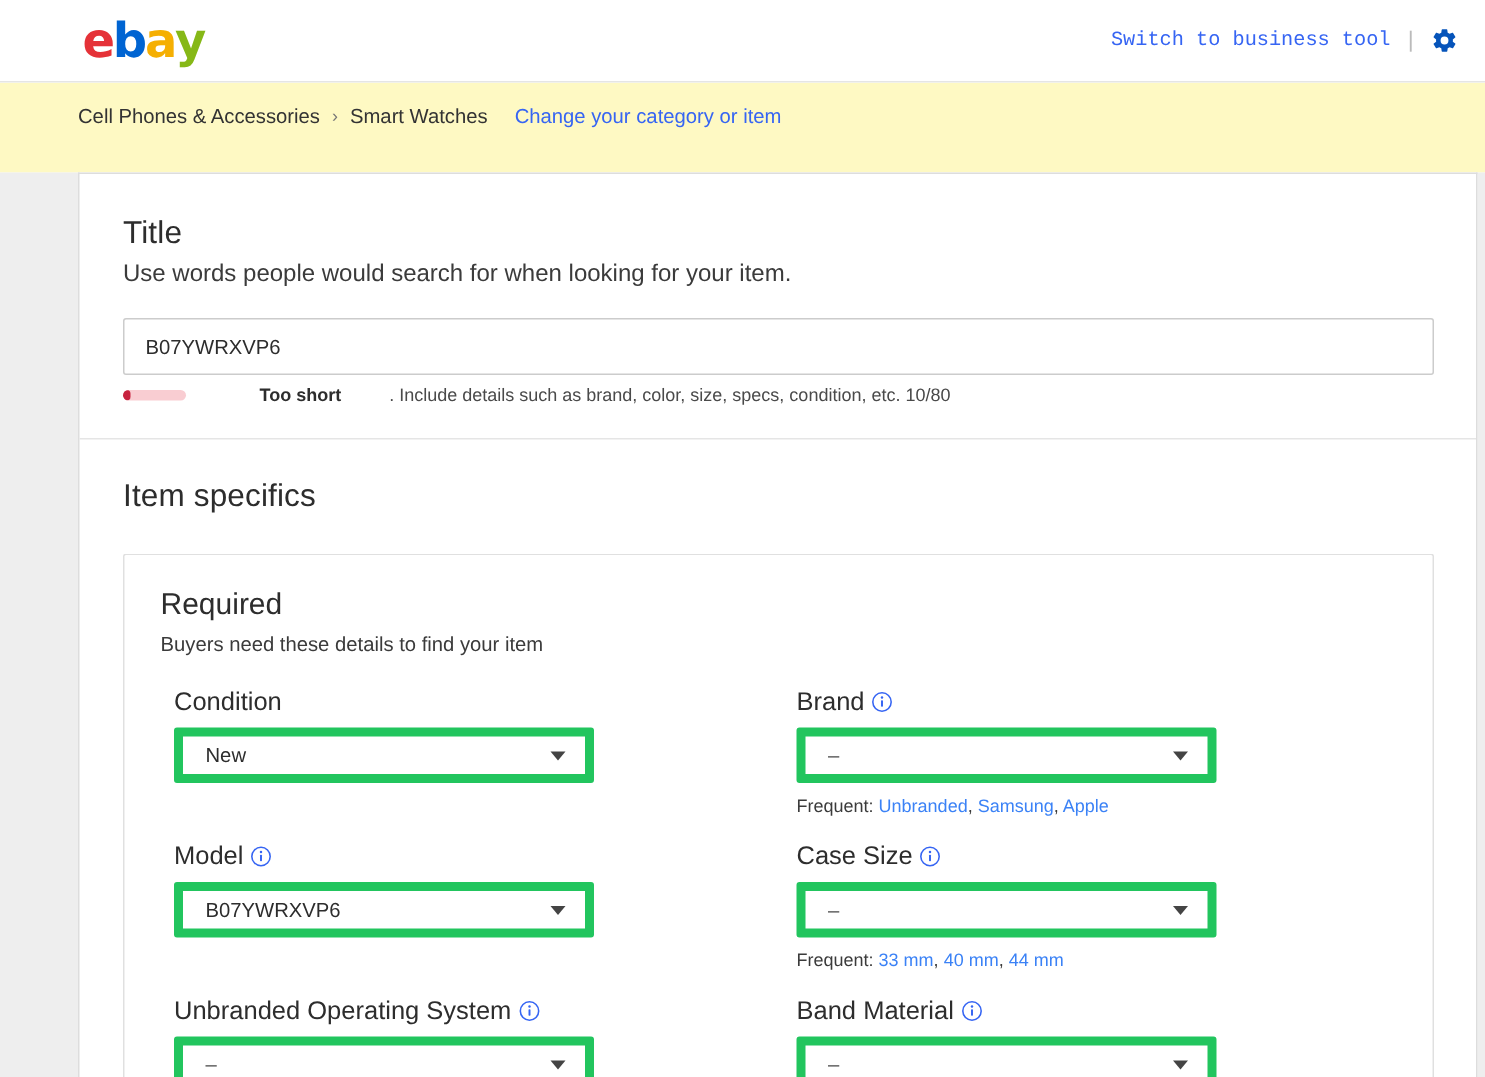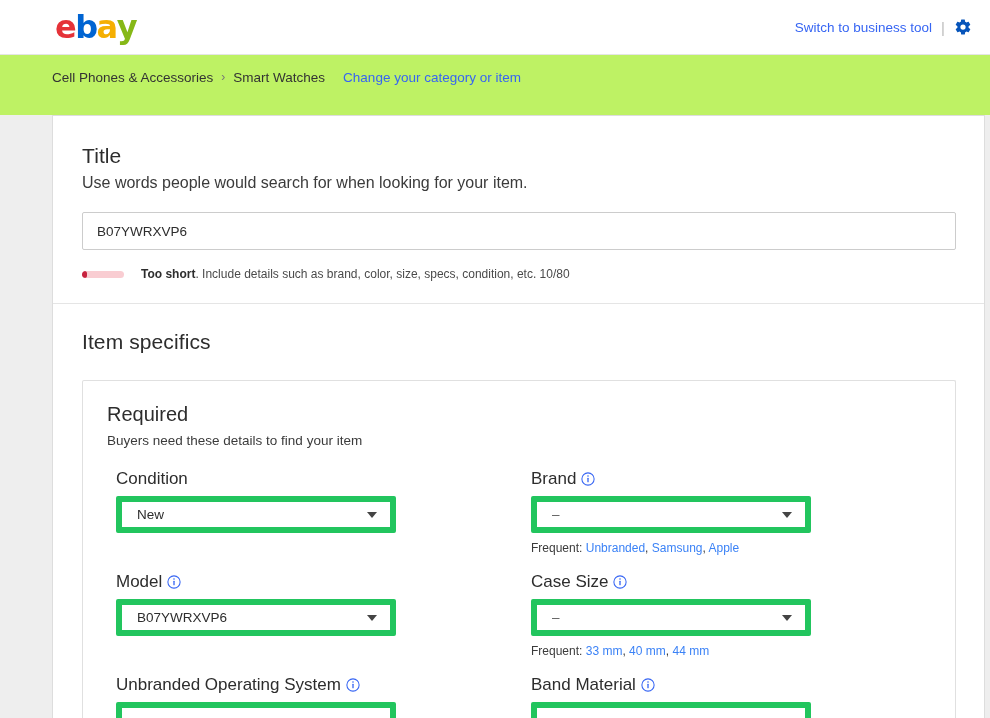--- a/index.html
+++ b/index.html
@@ -36,20 +36,21 @@
   .lg-e { color: #e53238; }
   .lg-b { color: #0064d2; }
   .lg-a { color: #f5af02; }
   .lg-y { color: #86b817; }
 
   .header-right {
     margin-left: auto;
     display: flex;
     align-items: center;
     gap: 9px;
+    font-family: Liberation Mono, monospace;
   }
   .biz-link {
     color: #3665f3;
     font-size: 13.5px;
     text-decoration: none;
     cursor: pointer;
     white-space: nowrap;
   }
   .hdr-divider {
     color: #bbbbbb;
@@ -59,21 +60,21 @@
   .gear-icon {
     width: 18px; height: 18px;
     display: inline-flex;
     align-items: center;
     justify-content: center;
     cursor: pointer;
   }
 
   
   .crumb-bar {
-    background: #bef264;
+    background: #fef9c3;
     height: 60px;
     display: flex;
     align-items: center;
     padding: 0 0 16px 52px;
     font-size: 13.5px;
     color: #333333;
   }
   .crumb-item { color: #333333; }
   .crumb-sep {
     color: #767676;
@@ -130,23 +131,24 @@
     padding: 0 14px;
     font-size: 13.5px;
     color: #2d2d2d;
     font-family: "Liberation Sans", sans-serif;
     background: #ffffff;
     outline: none;
   }
   .title-hint {
     display: flex;
     align-items: center;
-    margin-top: 17px;
+    margin-top: 6px;
     font-size: 12px;
     color: #4a4a4a;
+    gap: 32px;
   }
   .meter {
     width: 42px;
     height: 7px;
     border-radius: 4px;
     background: #f9cdd2;
     overflow: hidden;
     margin-right: 17px;
     flex: none;
   }

